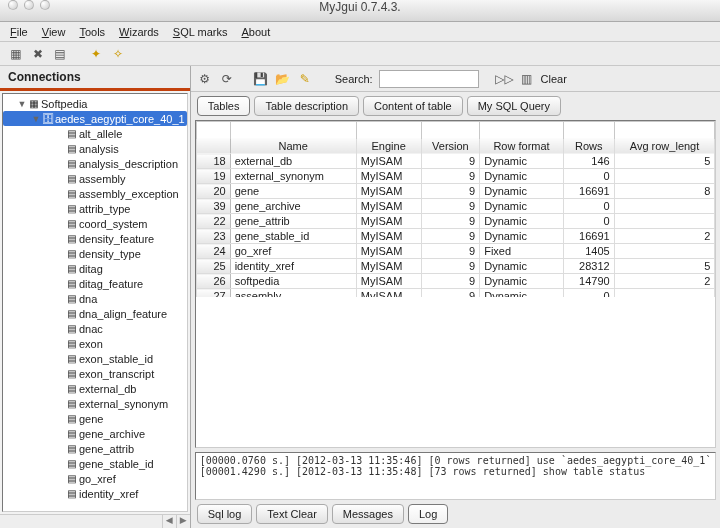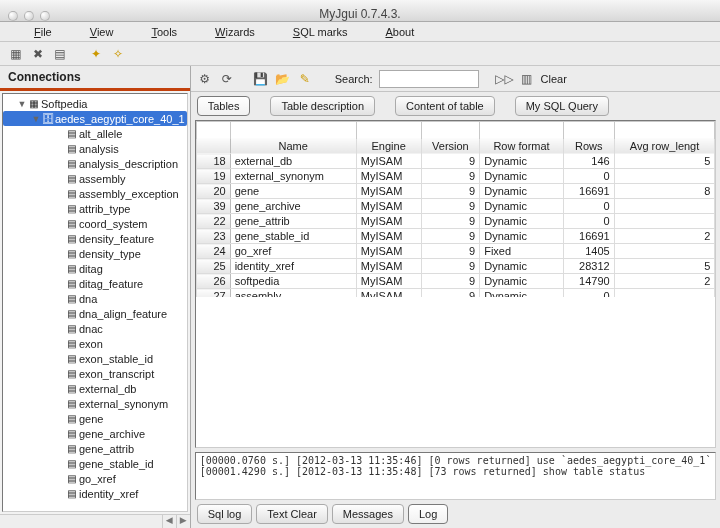--- a/index.html
+++ b/index.html
@@ -1,22 +1,22 @@
 <!DOCTYPE html>
 <html><head>
 <meta charset="utf-8">
 <style>
 * { box-sizing: border-box; margin: 0; padding: 0; }
 body { font-family: "Lucida Grande", Arial, sans-serif; font-size: 11px; background: #ececec; width: 720px; height: 528px; overflow: hidden; color: #222; }
-.titlebar { height: 22px; background: linear-gradient(#f6f6f6,#d8d8d8); border-bottom: 1px solid #aaa; display: flex; align-items: flex-end; padding: 0 8px; position: relative; }
+.titlebar { height: 22px; background: linear-gradient(#f6f6f6,#d8d8d8); border-bottom: 1px solid #aaa; display: flex; align-items: flex-start; padding: 0 8px; position: relative; }
 .traffic { display: flex; gap: 6px; }
 .dot { width: 10px; height: 10px; border-radius: 50%; border: 1px solid rgba(0,0,0,.2); background: radial-gradient(circle at 30% 30%, #fff, #ccc); }
 .titlebar .title { position: absolute; left: 50%; transform: translateX(-50%); font-size: 12px; color: #444; }
 .menubar { height: 20px; display: flex; align-items: center; gap: 14px; padding: 0 10px; background: #ececec; border-bottom: 1px solid #c8c8c8; font-size: 11px; }
-.menubar span { cursor: default; margin-left: 24px; }
+.menubar span { cursor: default; }
 .menubar span u { text-decoration: underline; }
 .toolbar { height: 24px; display: flex; align-items: center; gap: 6px; padding: 0 8px; background: #ececec; border-bottom: 1px solid #c8c8c8; }
 .tbtn { width: 16px; height: 16px; display: inline-flex; align-items: center; justify-content: center; font-size: 12px; color: #555; }
 .main { display: flex; height: calc(528px - 22px - 20px - 24px); }
 .left { width: 244px; border-right: 1px solid #aaa; display: flex; flex-direction: column; background: #f2f2f2; }
 .panel-title { padding: 4px 8px; font-weight: bold; font-size: 12px; background: #ececec; border-bottom: 3px solid #c2410c; }
 .tree { flex: 1; overflow-y: auto; overflow-x: hidden; background: #fff; border: 1px inset #ccc; margin: 2px; padding: 2px 0; }
 .tree-row { display: flex; align-items: center; height: 15px; padding: 0 2px; white-space: nowrap; }
 .toggle { width: 10px; text-align: center; color: #666; font-size: 9px; }
 .tree-row .icn { width: 14px; text-align: center; font-size: 10px; }
@@ -25,21 +25,21 @@
 .tree-row.l2 { padding-left: 28px; }
 .tree-row.l3 { padding-left: 52px; }
 .scroll-left { height: 14px; background: #eee; border-top: 1px solid #ccc; display: flex; }
 .scroll-left .sbtn { width: 14px; text-align: center; font-size: 9px; color: #777; border-left: 1px solid #ccc; }
 .scroll-left .track { flex: 1; }
 .right { flex: 1; display: flex; flex-direction: column; background: #ececec; }
 .rtoolbar { height: 26px; display: flex; align-items: center; gap: 6px; padding: 2px 6px; border-bottom: 1px solid #c4c4c4; }
 .rtoolbar input { border: 1px solid #aaa; height: 18px; width: 100px; padding: 0 4px; font-size: 11px; }
 .rtoolbar .lbl { font-size: 11px; }
 .note { background: #fff; border: 1px inset #ccc; margin: 2px 4px; height: 44px; padding: 4px 6px; font-size: 11px; }
-.tabs { display: flex; gap: 20px; padding: 4px 6px 0 6px; }
+.tabs { display: flex; gap: 4px; padding: 4px 6px 0 6px; }
 .tab { background: linear-gradient(#fdfdfd,#e2e2e2); border: 1px solid #aaa; border-radius: 4px; padding: 3px 10px; font-size: 11px; }
 .tab.active { background: linear-gradient(#fff,#f1f1f1); border-color: #7a7a7a; font-weight: 500; }
 .tablewrap { flex: 1; background: #fff; border: 1px inset #ccc; margin: 4px; overflow: hidden; position: relative; }
 .grid { width: 100%; border-collapse: collapse; font-size: 11px; }
 .grid th { background: linear-gradient(#fdfdfd,#e6e6e6); border: 1px solid #c8c8c8; padding: 2px 4px; font-weight: normal; text-align: center; position: sticky; top: 16px; }
 .grid td { border: 1px solid #dcdcdc; padding: 1px 4px; height: 14px; }
 .grid td.num { text-align: right; }
 .grid td.rownum { background: linear-gradient(#fdfdfd,#e6e6e6); text-align: right; width: 34px; border-right: 1px solid #bbb; }
 .grid td.sel { background: #3875d7; color: #fff; }
 .gridscroll { height: 176px; overflow-y: auto; overflow-x: auto; }

